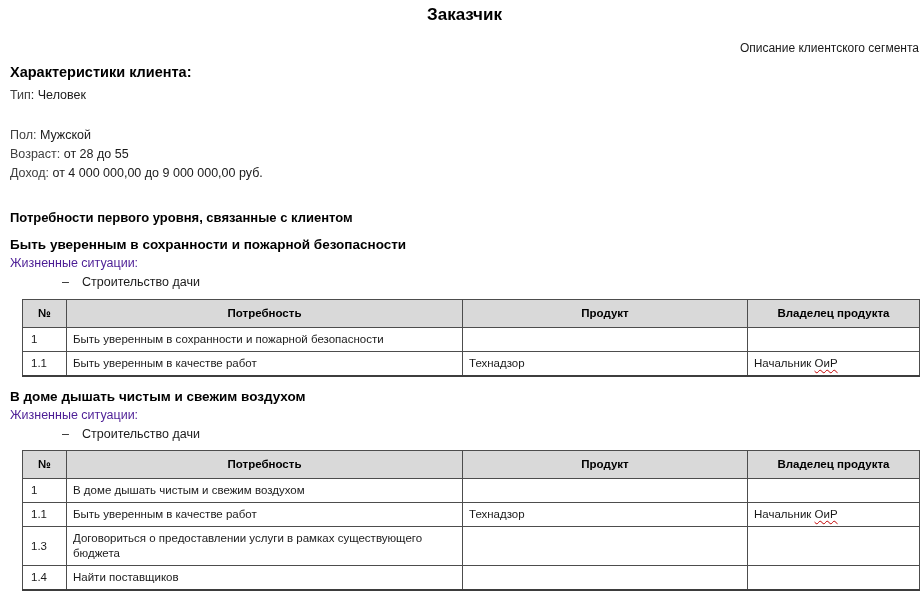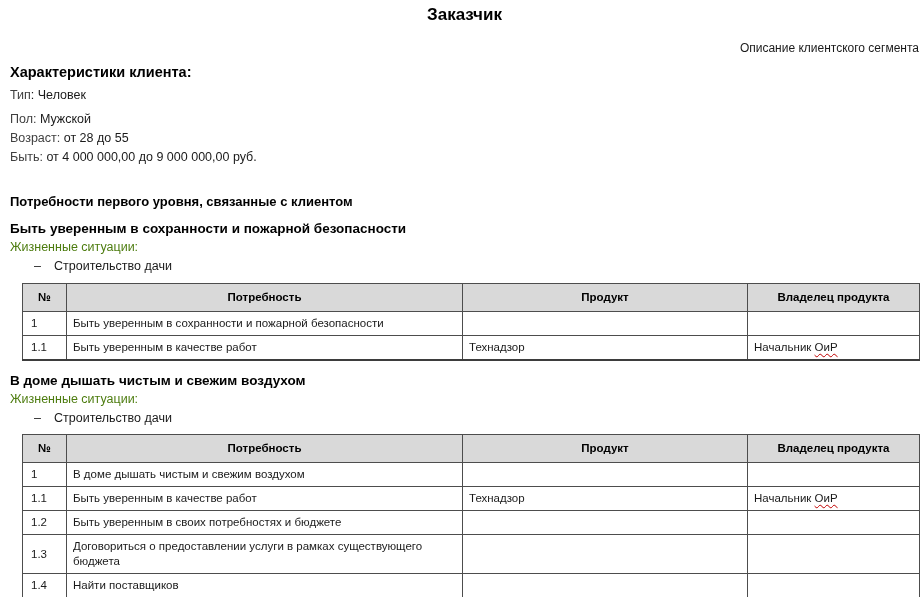--- a/index.html
+++ b/index.html
@@ -17,33 +17,33 @@
   }
   .doc-subtitle {
     text-align: right; font-size: 12px; line-height: 15px;
     margin-top: 16px; color: #1a1a1a;
   }
   .char-heading {
     font-size: 14.5px; font-weight: bold; line-height: 18px; margin-top: 7px;
   }
   .field { font-size: 12.5px; line-height: 16px; margin-top: 3px; color: #1a1a1a; }
   .field.first { margin-top: 6px; }
-  .field.gap-above { margin-top: 8px; }
+  .field.gap-above { margin-top: 24px; }
   .field .label { font-weight: normal; color: #404040; }
 
   .needs-heading {
     font-size: 13px; font-weight: bold; line-height: 19px; margin-top: 27px;
   }
   .section-heading {
     font-size: 13.5px; font-weight: bold; line-height: 17px; margin-top: 9px;
   }
   .section-heading.second { margin-top: 11px; }
-  .situations-label { font-size: 12.5px; line-height: 16px; margin-top: 2px; color: #4d7c0f; }
+  .situations-label { font-size: 12.5px; line-height: 16px; margin-top: 2px; color: #4c1d95; }
   .situation-item {
-    font-size: 12.5px; line-height: 16px; margin-top: 3px; margin-left: 24px;
+    font-size: 12.5px; line-height: 16px; margin-top: 3px; margin-left: 52px;
     color: #1a1a1a;
   }
   .situation-item .dash { display: inline-block; width: 20px; }
 
   table.needs-table {
     border-collapse: collapse; table-layout: fixed;
     width: 897px; margin-left: 12px; margin-top: 9px;
     font-size: 11.5px;
   }
   table.needs-table.second { margin-top: 8px; }
@@ -84,21 +84,21 @@
   <div class="field first">
     <span class="label">Тип</span><span>: Человек</span>
   </div>
   <div class="field gap-above">
     <span class="label">Пол:</span><span> Мужской</span>
   </div>
   <div class="field">
     <span class="label">Возраст:</span><span> от 28 до 55</span>
   </div>
   <div class="field">
-    <span class="label">Быть:</span><span> от 4 000 000,00 до 9 000 000,00 руб.</span>
+    <span class="label">Доход:</span><span> от 4 000 000,00 до 9 000 000,00 руб.</span>
   </div>
 
   <div class="needs-heading">Потребности первого уровня, связанные с клиентом</div>
 
   <div>
     <div class="section-heading">Быть уверенным в сохранности и пожарной безопасности</div>
     <div class="situations-label">Жизненные ситуации:</div>
     <div class="situation-item">
       <span class="dash">–</span><span>Строительство дачи</span>
     </div>
@@ -162,26 +162,20 @@
           <td></td>
           <td></td>
         </tr>
         <tr>
           <td class="num sub">1.1</td>
           <td>Быть уверенным в качестве работ</td>
           <td>Технадзор</td>
           <td><span>Начальник </span><span class="misspelled">ОиР</span></td>
         </tr>
         <tr>
-          <td class="num sub">1.2</td>
-          <td>Быть уверенным в своих потребностях и бюджете</td>
-          <td></td>
-          <td></td>
-        </tr>
-        <tr>
           <td class="num sub">1.3</td>
           <td>Договориться о предоставлении услуги в рамках существующего бюджета</td>
           <td></td>
           <td></td>
         </tr>
         <tr>
           <td class="num sub">1.4</td>
           <td>Найти поставщиков</td>
           <td></td>
           <td></td>

